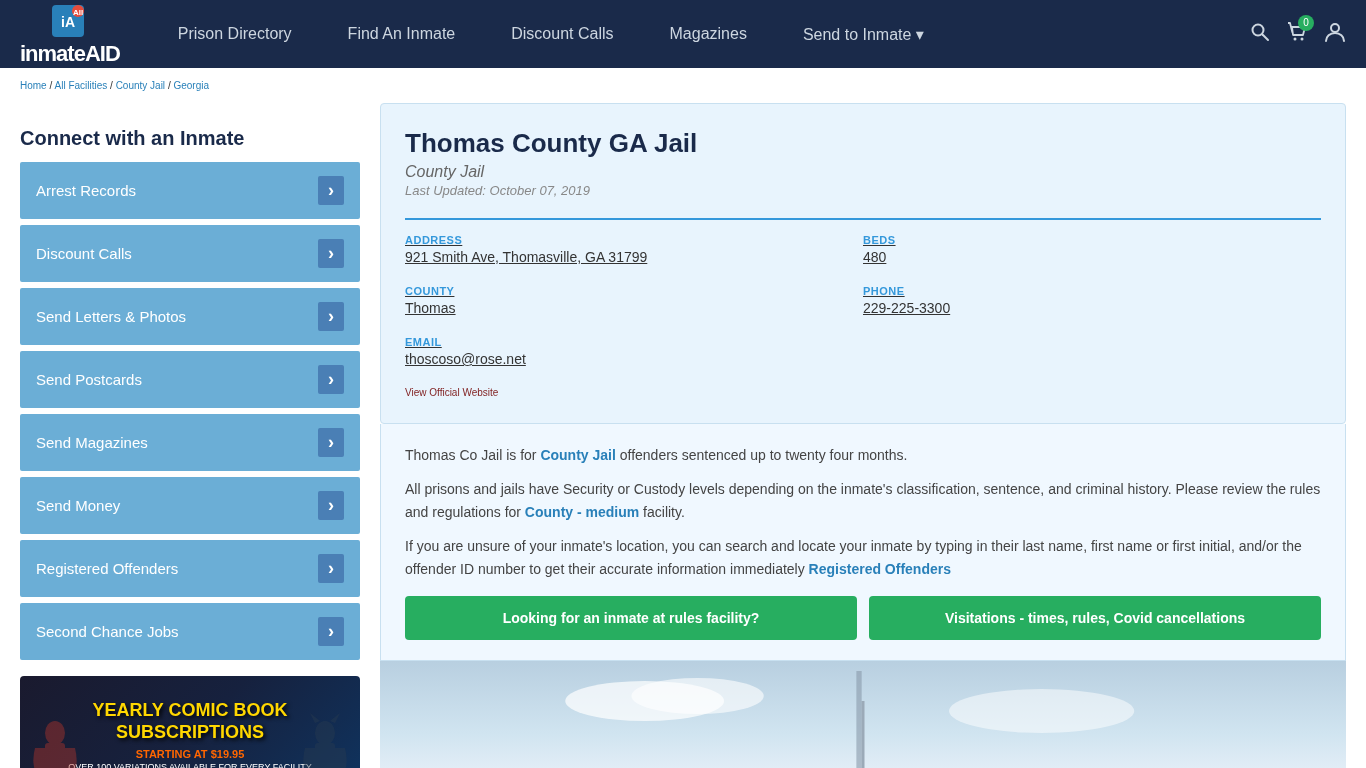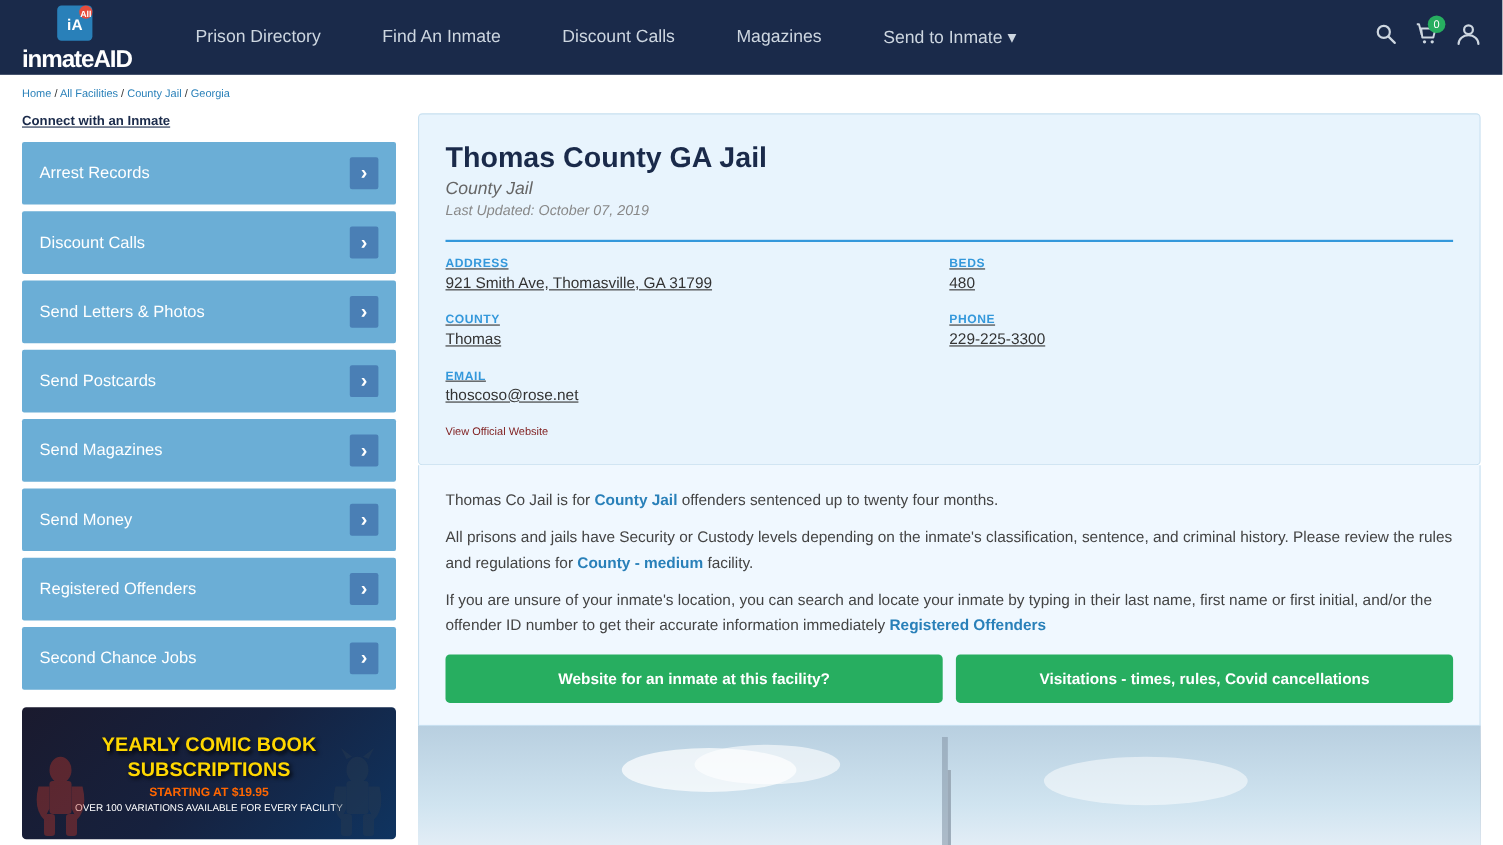--- a/index.html
+++ b/index.html
@@ -88,25 +88,25 @@
       gap: 20px;
       max-width: 1366px;
     }
 
     
     .sidebar {
       width: 340px;
       flex-shrink: 0;
     }
     .sidebar-title {
-      font-size: 12px;
-      font-weight: bold;
-      text-decoration: underline;
+      font-size: 20px;
+      font-weight: bold;
       margin-bottom: 12px;
       color: #1a2a4a;
+      margin-top: 24px;
     }
     .sidebar-item {
       display: flex;
       align-items: center;
       justify-content: space-between;
       background: #6baed6;
       color: #fff;
       padding: 14px 16px;
       margin-bottom: 6px;
       cursor: pointer;
@@ -452,21 +452,21 @@
         <span>Thomas Co Jail is for </span><a class="desc-link">County Jail</a><span> offenders sentenced up to twenty four months.</span>
       </p>
       <p class="desc-para">
         <span>All prisons and jails have Security or Custody levels depending on the inmate's classification, sentence, and criminal history. Please review the rules and regulations for </span><a class="desc-link">County - medium</a><span> facility.</span>
       </p>
       <p class="desc-para">
         <span>If you are unsure of your inmate's location, you can search and locate your inmate by typing in their last name, first name or first initial, and/or the offender ID number to get their accurate information immediately </span><a class="desc-link">Registered Offenders</a>
       </p>
 
       <div class="action-buttons">
-        <button class="btn-green">Website for an inmate at this facility?</button>
+        <button class="btn-green">Looking for an inmate at rules facility?</button>
         <button class="btn-green">Visitations - times, rules, Covid cancellations</button>
       </div>
     </div>
 
     <div class="facility-image">
       
       <svg width="100%" height="120" viewBox="0 0 730 120" preserveAspectRatio="none">
         <defs>
           <linearGradient id="skyGrad" x1="0%" y1="0%" x2="0%" y2="100%">
             <stop offset="0%" style="stop-color:#b8cfe0;stop-opacity:1"></stop>

